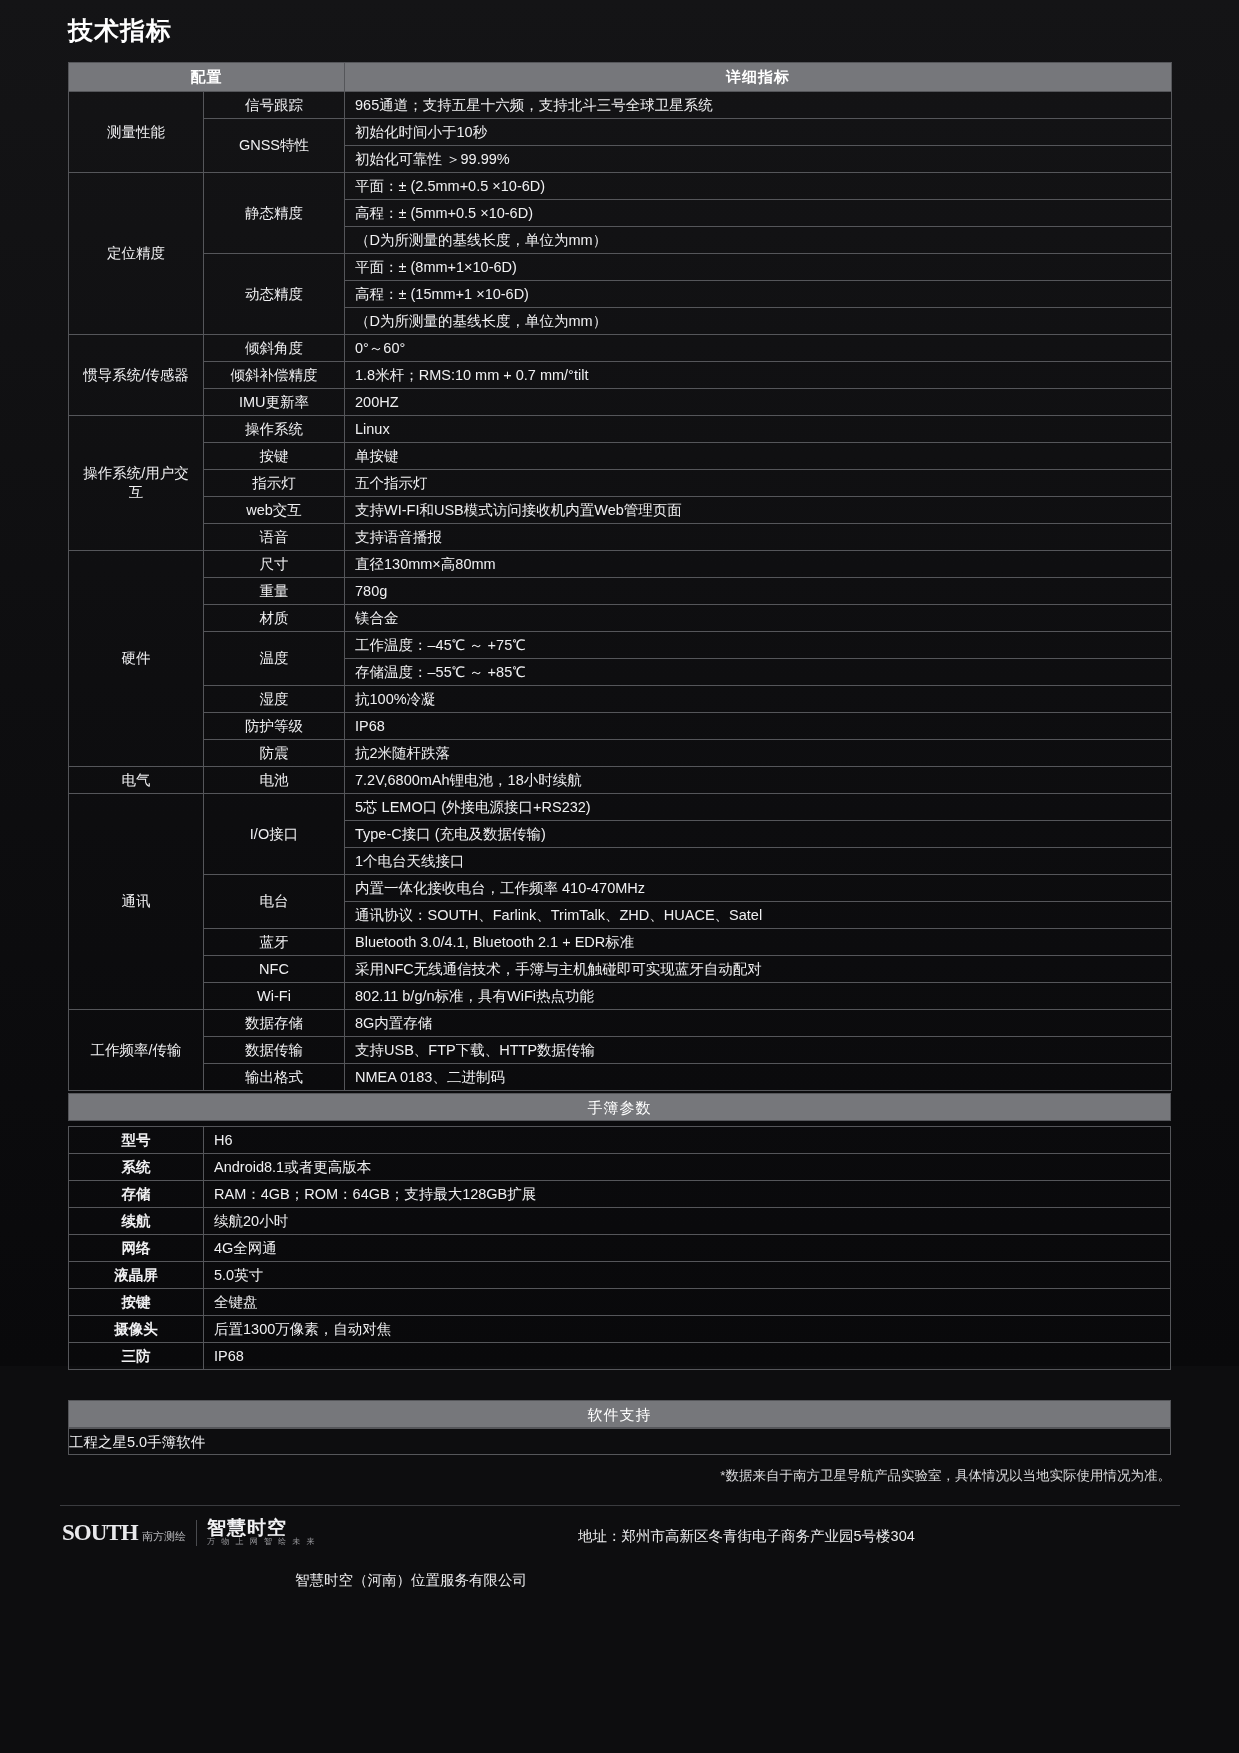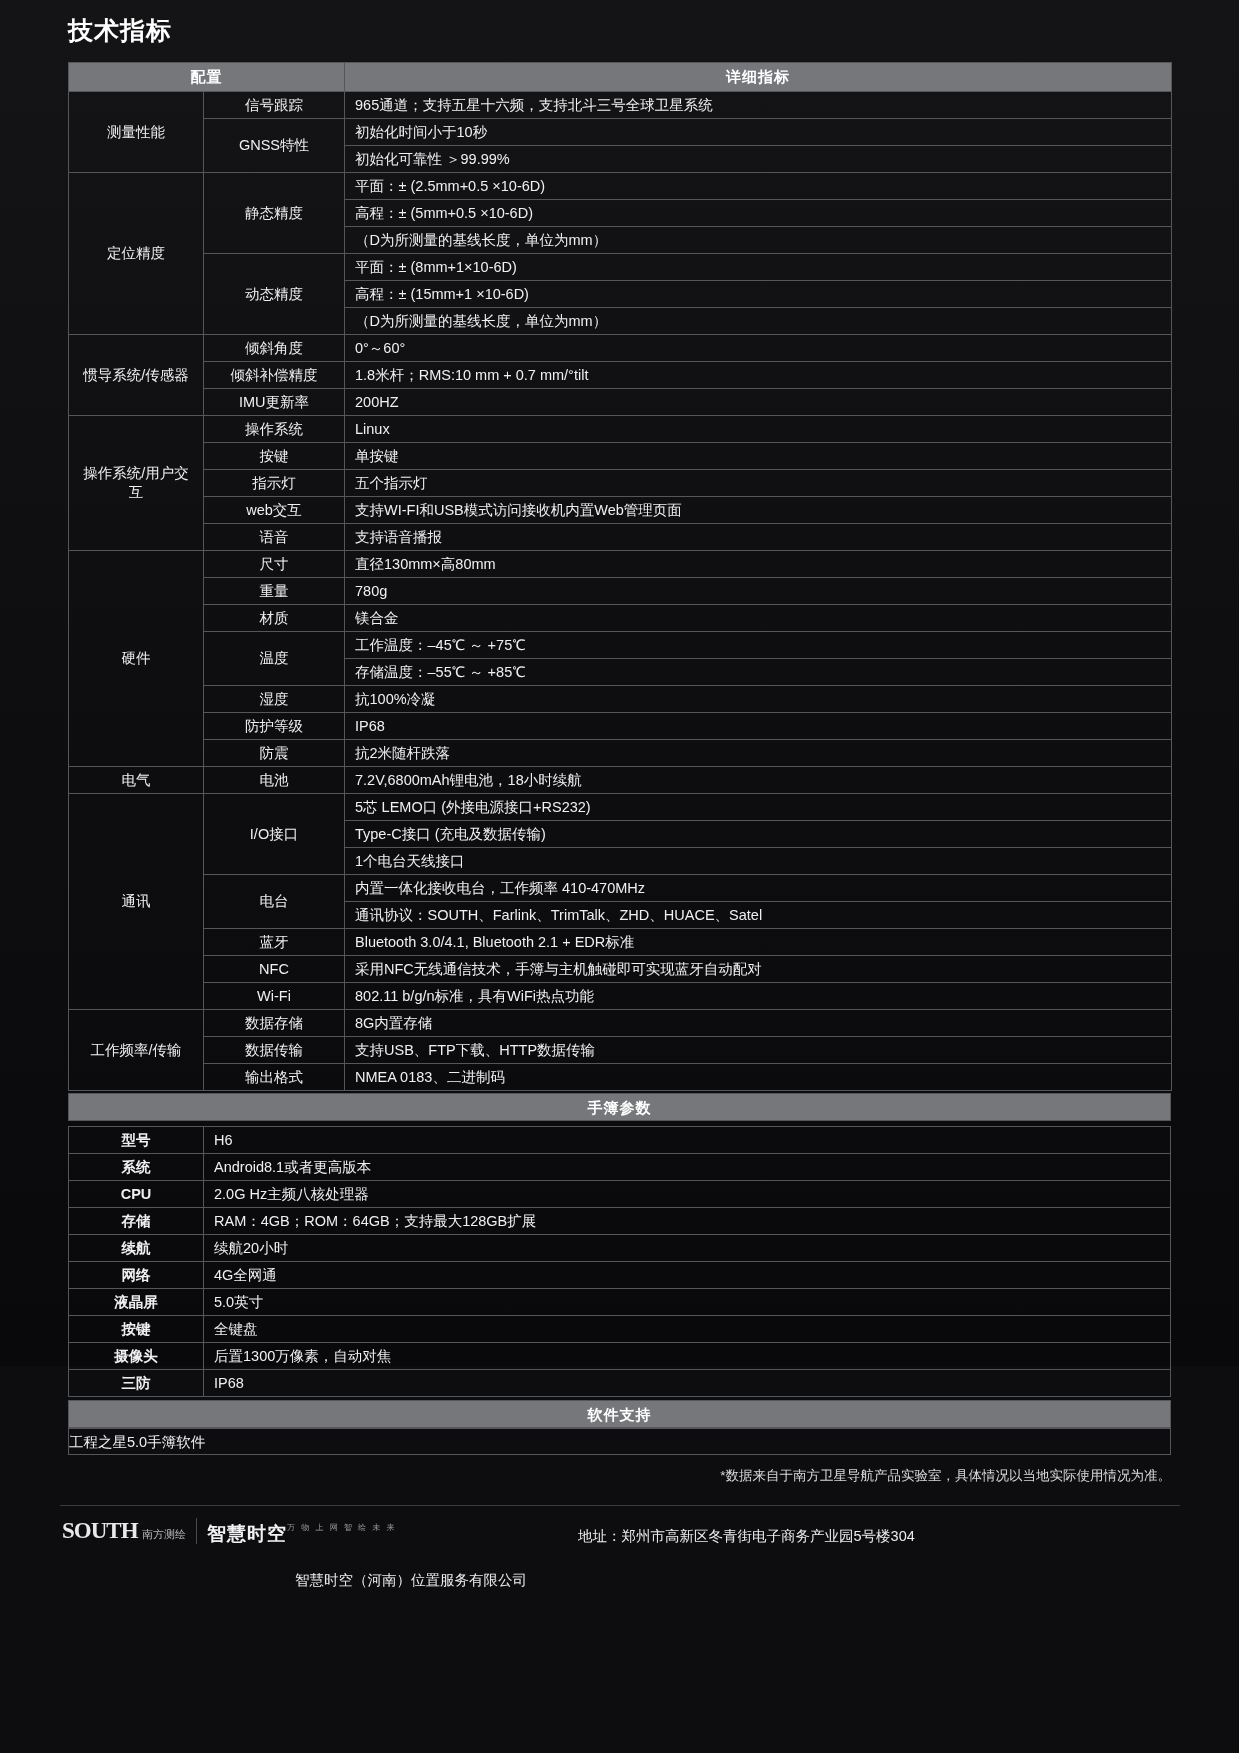--- a/index.html
+++ b/index.html
@@ -79,21 +79,21 @@
   .col-c { width: 827px; }
 
   .section-bar {
     position: absolute;
     left: 68px;
     width: 1103px;
     height: 28px;
     line-height: 28px;
     background: #76777b;
     color: #ffffff;
-    font-weight: bold;
+    font-weight: normal;
     text-align: center;
     font-size: 15px;
     letter-spacing: 1px;
     box-sizing: border-box;
     border: 1px solid #55565a;
   }
   #handbook-bar { top: 1093px; }
   #software-bar { top: 1400px; }
 
   .hb-table {
@@ -170,21 +170,21 @@
     color: #bdbdc0;
     line-height: 1.1;
   }
   .brand-sep {
     width: 1px;
     height: 26px;
     background: #4a4b4f;
   }
   .brand2 {
     display: flex;
-    flex-direction: row;
+    flex-direction: column;
     line-height: 1.05;
   }
   .brand2-main {
     font-size: 19px;
     font-weight: bold;
     color: #f2f2f4;
     letter-spacing: 1px;
   }
   .brand2-sub {
     font-size: 8px;
@@ -383,24 +383,20 @@
         <col>
       </colgroup>
     <tbody id="hb-body">
         <tr>
           <td class="hb-key">型号</td>
           <td>H6</td>
         </tr>
         <tr>
           <td class="hb-key">系统</td>
           <td>Android8.1或者更高版本</td>
-        </tr>
-        <tr>
-          <td class="hb-key">CPU</td>
-          <td>2.0G Hz主频八核处理器</td>
         </tr>
         <tr>
           <td class="hb-key">存储</td>
           <td>RAM：4GB；ROM：64GB；支持最大128GB扩展</td>
         </tr>
         <tr>
           <td class="hb-key">续航</td>
           <td>续航20小时</td>
         </tr>
         <tr>

